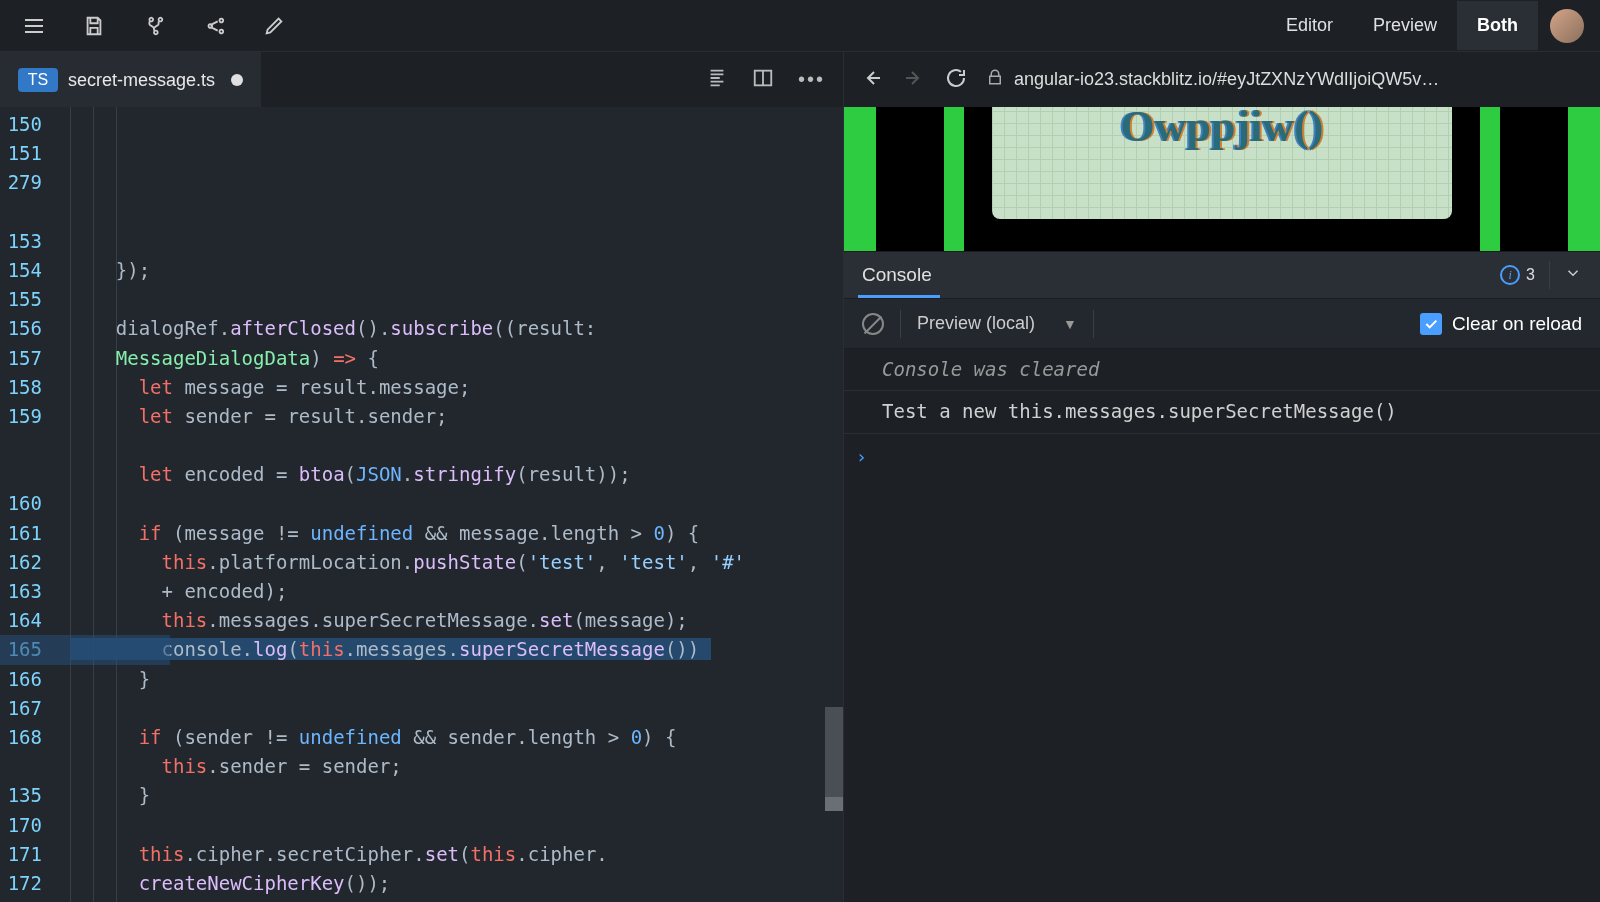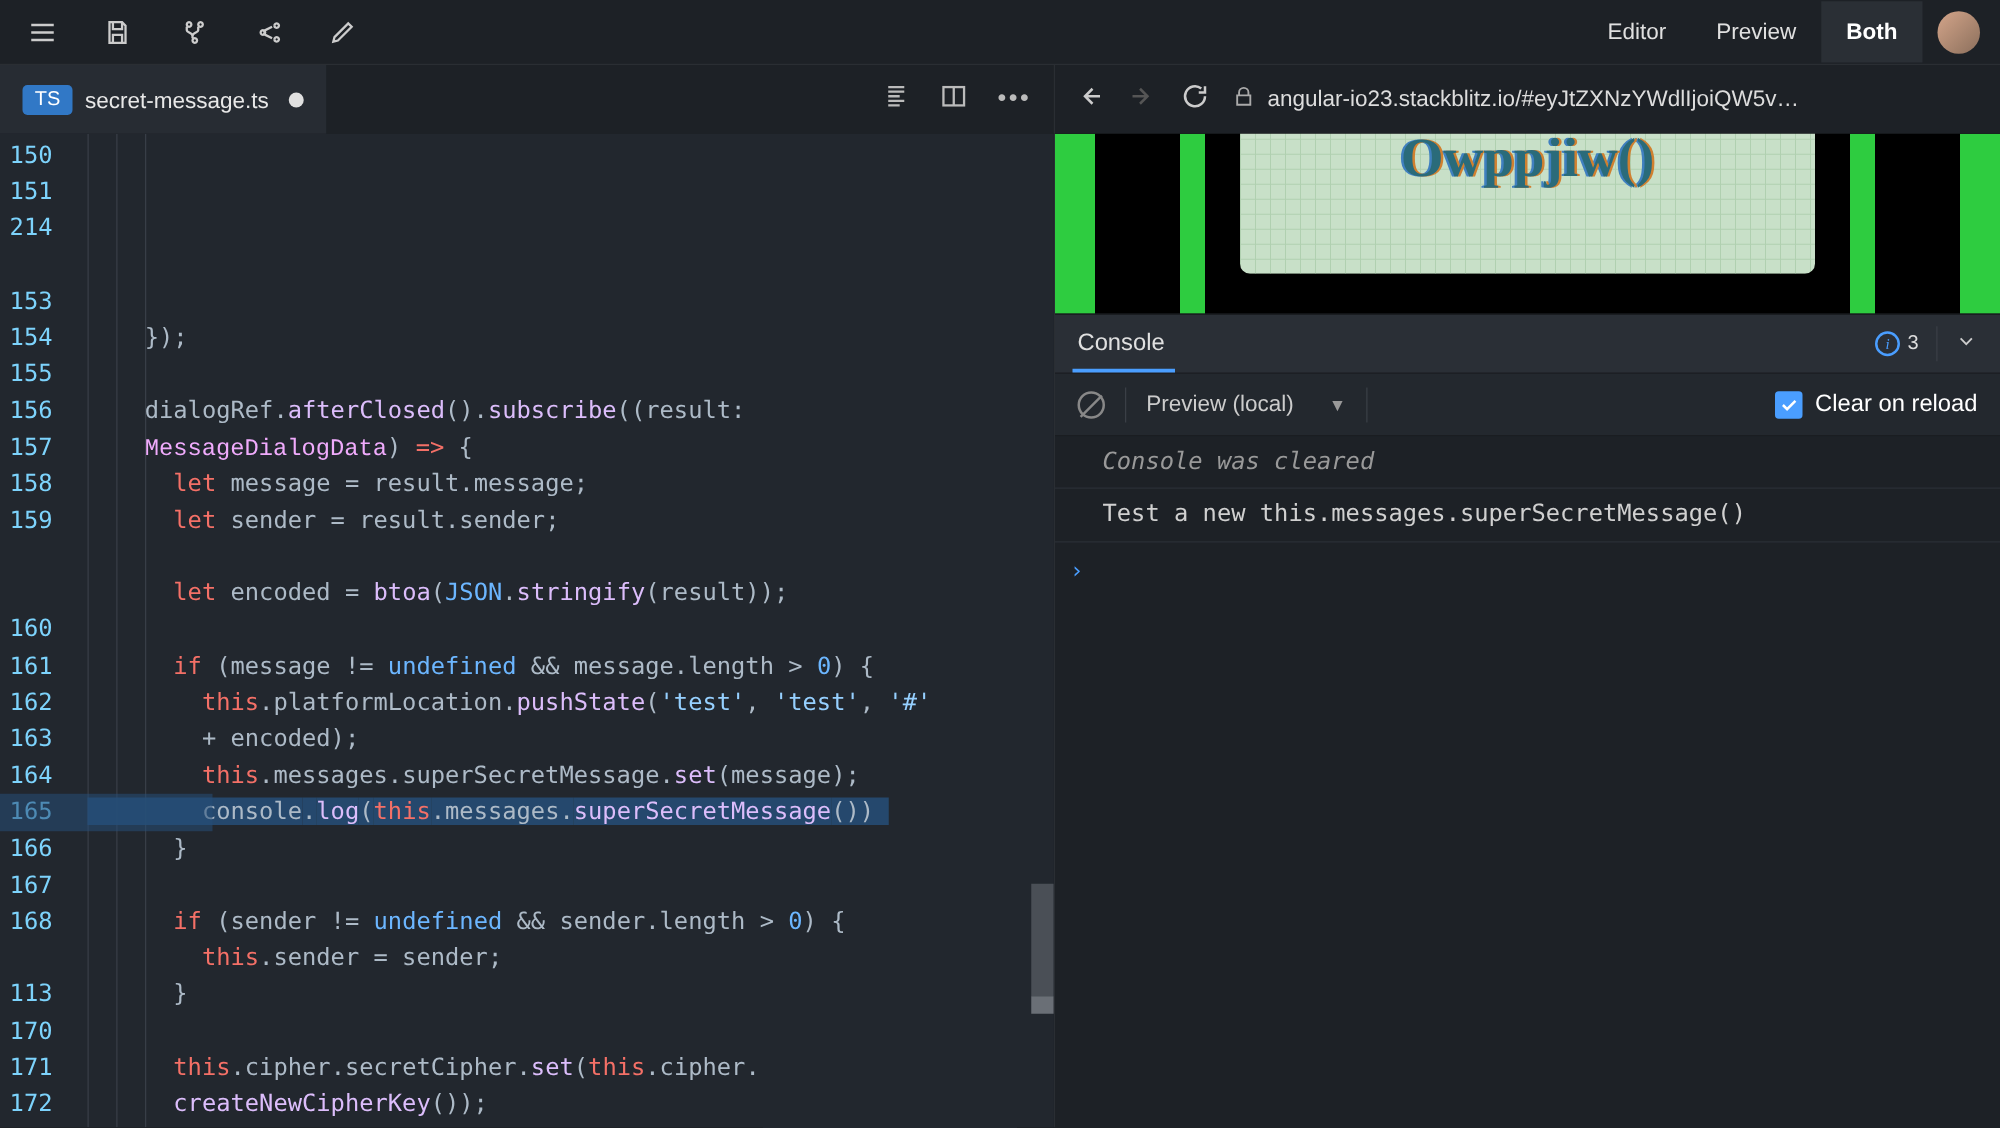--- a/index.html
+++ b/index.html
@@ -167,21 +167,21 @@
   position: absolute;
   right: 0;
   top: 690px;
   width: 18px;
   height: 14px;
   background: #6a6f76;
 }
 
 
 .kw { color: #f47067; }       
-.type { color: #f0abfc; font-family: Liberation Mono, monospace; }     
+.type { color: #86efac; }     
 .fn { color: #dcbdfb; }       
 .str { color: #96d0ff; }      
 .num { color: #6cb6ff; }
 .id { color: #adbac7; }
 .prop { color: #adbac7; }
 .punc { color: #adbac7; }
 .undef { color: #6cb6ff; }
 .const { color: #6cb6ff; }
 
 
@@ -432,42 +432,42 @@
     </div>
   </div>
 </div>
 
 <div class="main-split">
 
   <div class="editor-pane">
     <div class="gutter" id="gutter">
         <div style="height: 29.2px;">150</div>
         <div style="height: 29.2px;">151</div>
-        <div style="height: 29.2px;">214</div>
+        <div style="height: 29.2px;">279</div>
         <div style="height: 29.2px;"></div>
         <div style="height: 29.2px;">153</div>
         <div style="height: 29.2px;">154</div>
         <div style="height: 29.2px;">155</div>
         <div style="height: 29.2px;">156</div>
         <div style="height: 29.2px;">157</div>
         <div style="height: 29.2px;">158</div>
         <div style="height: 29.2px;">159</div>
         <div style="height: 29.2px;"></div>
         <div style="height: 29.2px;"></div>
         <div style="height: 29.2px;">160</div>
         <div style="height: 29.2px;">161</div>
         <div style="height: 29.2px;">162</div>
         <div style="height: 29.2px;">163</div>
         <div style="height: 29.2px;">164</div>
         <div style="height: 29.2px;">165</div>
         <div style="height: 29.2px;">166</div>
         <div style="height: 29.2px;">167</div>
         <div style="height: 29.2px;">168</div>
         <div style="height: 29.2px;"></div>
-        <div style="height: 29.2px;">113</div>
+        <div style="height: 29.2px;">135</div>
         <div style="height: 29.2px;">170</div>
         <div style="height: 29.2px;">171</div>
         <div style="height: 29.2px;">172</div>
       </div>
     <div class="code-area" id="code">
       <div class="indent-guide" style="left:0px;"></div>
       <div class="indent-guide" style="left:23px;"></div>
       <div class="indent-guide" style="left:46px;"></div>
     <div class="code-line"><span class="punc">    });</span></div><div class="code-line"></div><div class="code-line"><span class="id">    dialogRef</span><span class="punc">.</span><span class="fn">afterClosed</span><span class="punc">().</span><span class="fn">subscribe</span><span class="punc">((</span><span class="id">result</span><span class="punc">: </span></div><div class="code-line"><span class="punc">    </span><span class="type">MessageDialogData</span><span class="punc">) </span><span class="kw">=&gt;</span><span class="punc"> {</span></div><div class="code-line"><span class="punc">      </span><span class="kw">let</span><span class="id"> message </span><span class="punc">=</span><span class="id"> result</span><span class="punc">.</span><span class="prop">message</span><span class="punc">;</span></div><div class="code-line"><span class="punc">      </span><span class="kw">let</span><span class="id"> sender </span><span class="punc">=</span><span class="id"> result</span><span class="punc">.</span><span class="prop">sender</span><span class="punc">;</span></div><div class="code-line"></div><div class="code-line"><span class="punc">      </span><span class="kw">let</span><span class="id"> encoded </span><span class="punc">=</span><span class="punc"> </span><span class="fn">btoa</span><span class="punc">(</span><span class="const">JSON</span><span class="punc">.</span><span class="fn">stringify</span><span class="punc">(result));</span></div><div class="code-line"></div><div class="code-line"><span class="punc">      </span><span class="kw">if</span><span class="id"> (message </span><span class="punc">!=</span><span class="punc"> </span><span class="undef">undefined</span><span class="punc"> </span><span class="punc">&amp;&amp;</span><span class="id"> message</span><span class="punc">.</span><span class="prop">length</span><span class="punc"> &gt; </span><span class="num">0</span><span class="punc">) {</span></div><div class="code-line"><span class="punc">        </span><span class="kw">this</span><span class="punc">.</span><span class="prop">platformLocation</span><span class="punc">.</span><span class="fn">pushState</span><span class="punc">(</span><span class="str">'test'</span><span class="punc">, </span><span class="str">'test'</span><span class="punc">, </span><span class="str">'#'</span></div><div class="code-line"><span class="punc">        + encoded);</span></div><div class="code-line"><span class="punc">        </span><span class="kw">this</span><span class="punc">.</span><span class="prop">messages</span><span class="punc">.</span><span class="prop">superSecretMessage</span><span class="punc">.</span><span class="fn">set</span><span class="punc">(message);</span></div><div class="code-line"><div class="line-highlight" style="height: 29.2px; left: -70px; width: 170px;"></div><span class="id sel-bg">        console</span><span class="punc sel-bg">.</span><span class="fn sel-bg">log</span><span class="punc sel-bg">(</span><span class="kw sel-bg">this</span><span class="punc sel-bg">.</span><span class="prop sel-bg">messages</span><span class="punc sel-bg">.</span><span class="fn sel-bg">superSecretMessage</span><span class="punc sel-bg">()) </span></div><div class="code-line"><span class="punc">      }</span></div><div class="code-line"></div><div class="code-line"><span class="punc">      </span><span class="kw">if</span><span class="id"> (sender </span><span class="punc">!=</span><span class="punc"> </span><span class="undef">undefined</span><span class="punc"> </span><span class="punc">&amp;&amp;</span><span class="id"> sender</span><span class="punc">.</span><span class="prop">length</span><span class="punc"> &gt; </span><span class="num">0</span><span class="punc">) {</span></div><div class="code-line"><span class="punc">        </span><span class="kw">this</span><span class="punc">.</span><span class="prop">sender</span><span class="punc"> = sender;</span></div><div class="code-line"><span class="punc">      }</span></div><div class="code-line"></div><div class="code-line"><span class="punc">      </span><span class="kw">this</span><span class="punc">.</span><span class="prop">cipher</span><span class="punc">.</span><span class="prop">secretCipher</span><span class="punc">.</span><span class="fn">set</span><span class="punc">(</span><span class="kw">this</span><span class="punc">.</span><span class="prop">cipher</span><span class="punc">.</span></div><div class="code-line"><span class="punc">      </span><span class="fn">createNewCipherKey</span><span class="punc">());</span></div><div class="code-line"><span class="punc">      </span><span class="kw">this</span><span class="punc">.</span><span class="prop">cipher</span><span class="punc">.</span><span class="prop">uncodedCipher</span><span class="punc">.</span><span class="fn">set</span><span class="punc">([])</span></div></div>
     <div class="minimap-scroll"></div>

